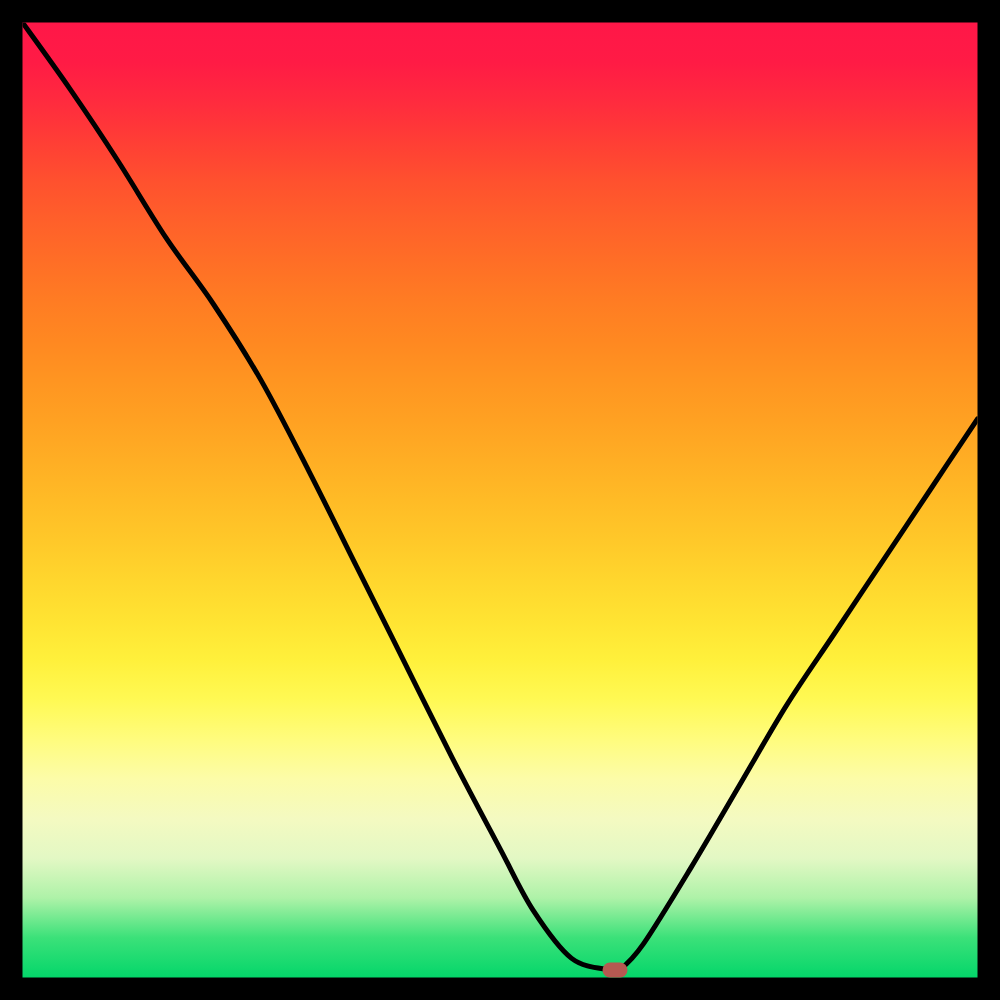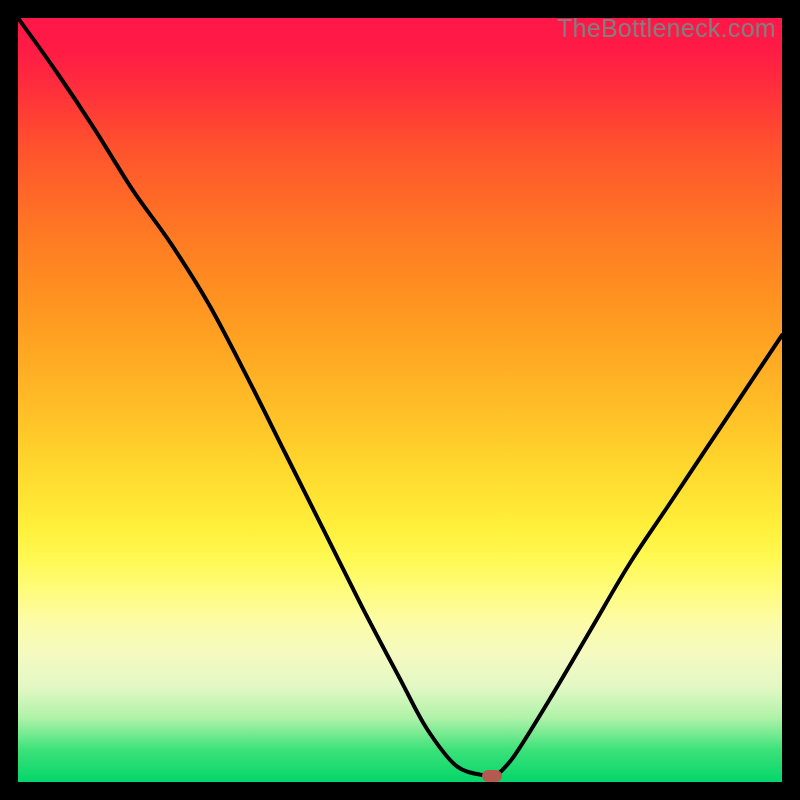--- a/index.html
+++ b/index.html
@@ -74,21 +74,20 @@
     border-radius: 6px;
     background: #b55951;
     transform: translate(-50%, -50%);
   }
 </style>
 </head>
 <body>
 
 <div class="stage">
   <div class="plot">
-    <div class="watermark">TheBottleneck.com</div>
 
     <svg class="curve" viewBox="0 0 764 764" preserveAspectRatio="none">
       <path fill="none" stroke="#000" stroke-width="4" stroke-linejoin="round" stroke-linecap="round" d="M 0.0 0.0 C 6.4 8.9, 25.5 35.0, 38.2 53.5 C 50.9 71.9, 63.7 91.0, 76.4 110.8 C 89.1 130.5, 101.9 152.8, 114.6 171.9 C 127.3 191.0, 140.1 206.3, 152.8 225.4 C 165.5 244.5, 178.3 264.2, 191.0 286.5 C 203.7 308.8, 216.5 334.3, 229.2 359.1 C 241.9 383.9, 254.7 410.0, 267.4 435.5 C 280.1 460.9, 292.9 486.4, 305.6 511.9 C 318.3 537.3, 331.1 563.4, 343.8 588.3 C 356.5 613.1, 371.2 640.5, 382.0 660.9 C 392.8 681.2, 399.2 695.9, 408.7 710.5 C 418.3 725.2, 429.1 740.8, 439.3 748.7 C 449.5 756.6, 463.5 756.4, 469.9 757.9 C 476.2 759.4, 473.0 761.3, 477.5 757.9 C 482.0 754.5, 487.1 750.9, 496.6 737.3 C 506.2 723.6, 522.1 697.1, 534.8 676.1 C 547.5 655.1, 560.3 632.8, 573.0 611.2 C 585.7 589.6, 598.5 566.6, 611.2 546.3 C 623.9 525.9, 636.7 508.1, 649.4 489.0 C 662.1 469.9, 674.9 450.8, 687.6 431.7 C 700.3 412.6, 713.1 393.5, 725.8 374.4 C 738.5 355.3, 757.6 326.6, 764.0 317.1"></path>
     </svg>
 
     <div class="marker" style="left:473.7px; top:757.9px;"></div>
   </div>
 </div>
 
 </body></html>

